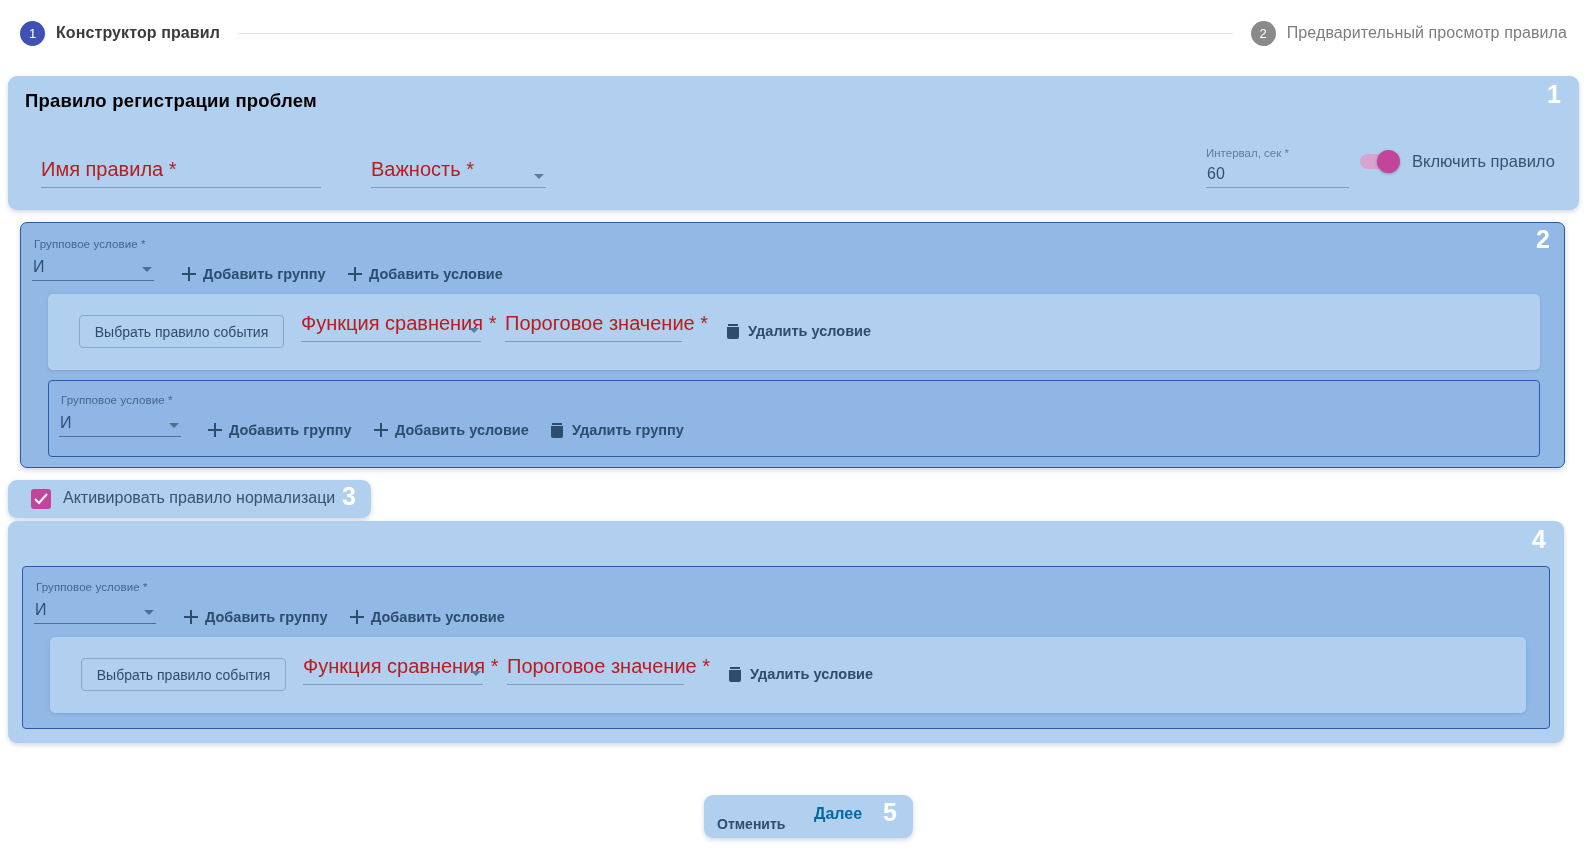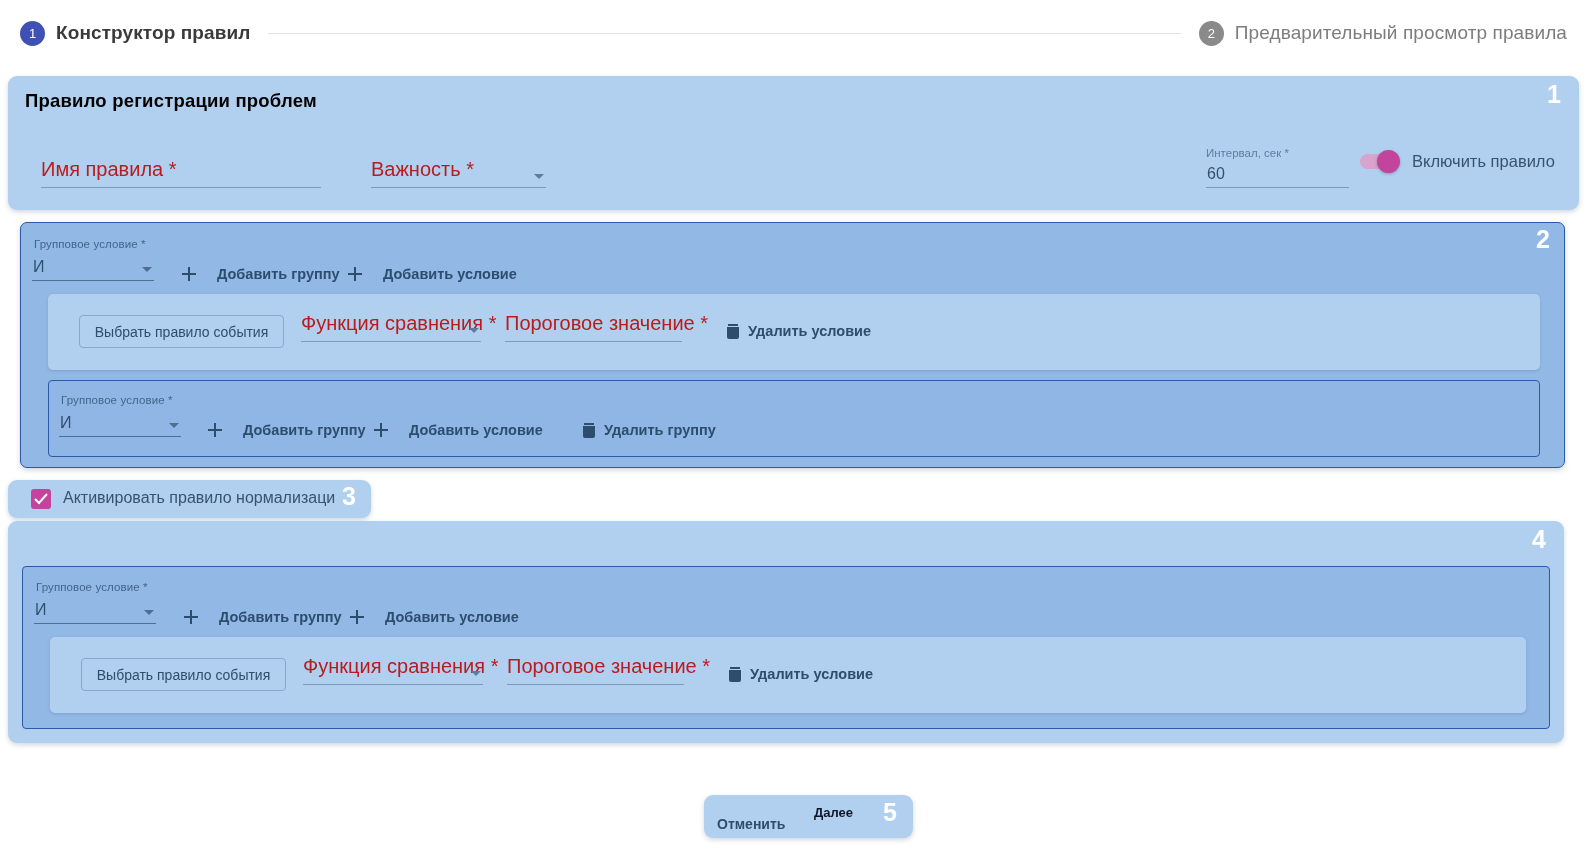--- a/index.html
+++ b/index.html
@@ -19,21 +19,21 @@
     padding:0 20px;box-sizing:border-box;
   }
   .step{display:flex;align-items:center;gap:11px;flex:0 0 auto;}
   .step-circle{
     width:25px;height:25px;border-radius:50%;
     display:flex;align-items:center;justify-content:center;
     color:#fff;font-size:13px;font-weight:400;line-height:1;
   }
   .step-1 .step-circle{background:#3f51b5;}
   .step-2 .step-circle{background:#8a8a8a;}
-  .step-label{font-size:19px;letter-spacing:.1px;}
+  .step-label{font-size:16px;letter-spacing:.1px;}
   .step-1 .step-label{color:#3a3a3a;font-weight:bold;}
   .step-2 .step-label{color:#7d7d7d;}
   .step-line{flex:1 1 auto;height:1px;background:#e3e3e3;margin:0 18px;}
 
   
   .card{
     position:relative;box-sizing:border-box;
     background:#b1d0f0;border-radius:9px;
     box-shadow:0 2px 5px rgba(90,110,140,.28);
   }
@@ -102,21 +102,21 @@
     position:absolute;font-size:11.5px;color:#44658a;letter-spacing:.1px;
   }
   .op-select{
     position:absolute;box-sizing:border-box;
   }
   .op-select .op-val{position:absolute;left:1px;bottom:5px;font-size:16px;color:#2f4f6f;}
   .op-select .op-line{position:absolute;left:0;bottom:0;width:100%;height:1px;background:#4d6f92;}
   .op-select .caret{border-top-color:#4d6f92;}
 
   .linkbtn{
-    position:absolute;display:flex;align-items:center;gap:21px;
+    position:absolute;display:flex;align-items:center;gap:7px;
     font-size:14.5px;font-weight:bold;color:#2d4d6d;white-space:nowrap;cursor:pointer;
   }
   .plus{
     display:inline-block;width:14px;height:14px;position:relative;
   }
   .plus:before,.plus:after{
     content:"";position:absolute;background:#2d4d6d;
   }
   .plus:before{left:0;top:6px;width:14px;height:2px;}
   .plus:after{left:6px;top:0;width:2px;height:14px;}
@@ -185,22 +185,22 @@
   #footer-actions{
     position:absolute;left:704px;top:795px;width:209px;height:43px;
     background:#b1d0f0;border-radius:9px;
     box-shadow:0 2px 5px rgba(90,110,140,.28);
   }
   #btn-cancel{
     position:absolute;left:13px;top:21px;font-size:14px;font-weight:bold;
     color:#2d4d6d;cursor:pointer;white-space:nowrap;
   }
   #btn-next{
-    position:absolute;left:110px;top:10px;font-size:13px;font-weight:bold;
-    color:#0f172a;cursor:default;white-space:nowrap;
+    position:absolute;left:110px;top:10px;font-size:16px;font-weight:bold;
+    color:#0369a1;cursor:default;white-space:nowrap;
   }
   #footer-actions .badge{top:5px;right:16px;}
 </style>
 </head>
 <body>
 
 <div class="stepper">
   <div class="step step-1">
     <span class="step-circle">1</span>
     <span class="step-label">Конструктор правил</span>
@@ -299,21 +299,21 @@
     <div class="linkbtn" style="left:159px;top:41px;">
       <span class="plus"></span>
       <span>Добавить группу</span>
     </div>
 
     <div class="linkbtn" style="left:325px;top:41px;">
       <span class="plus"></span>
       <span>Добавить условие</span>
     </div>
 
-    <div class="linkbtn" style="left:502px;top:41px;gap:9px;margin-left:32px;">
+    <div class="linkbtn" style="left:502px;top:41px;gap:9px;">
       <span class="trash"></span>
       <span>Удалить группу</span>
     </div>
   </div>
 </div>
 
 <div id="norm-check">
   <div class="badge">3</div>
   <span class="chk">
     <svg width="14" height="12" viewBox="0 0 14 12">

